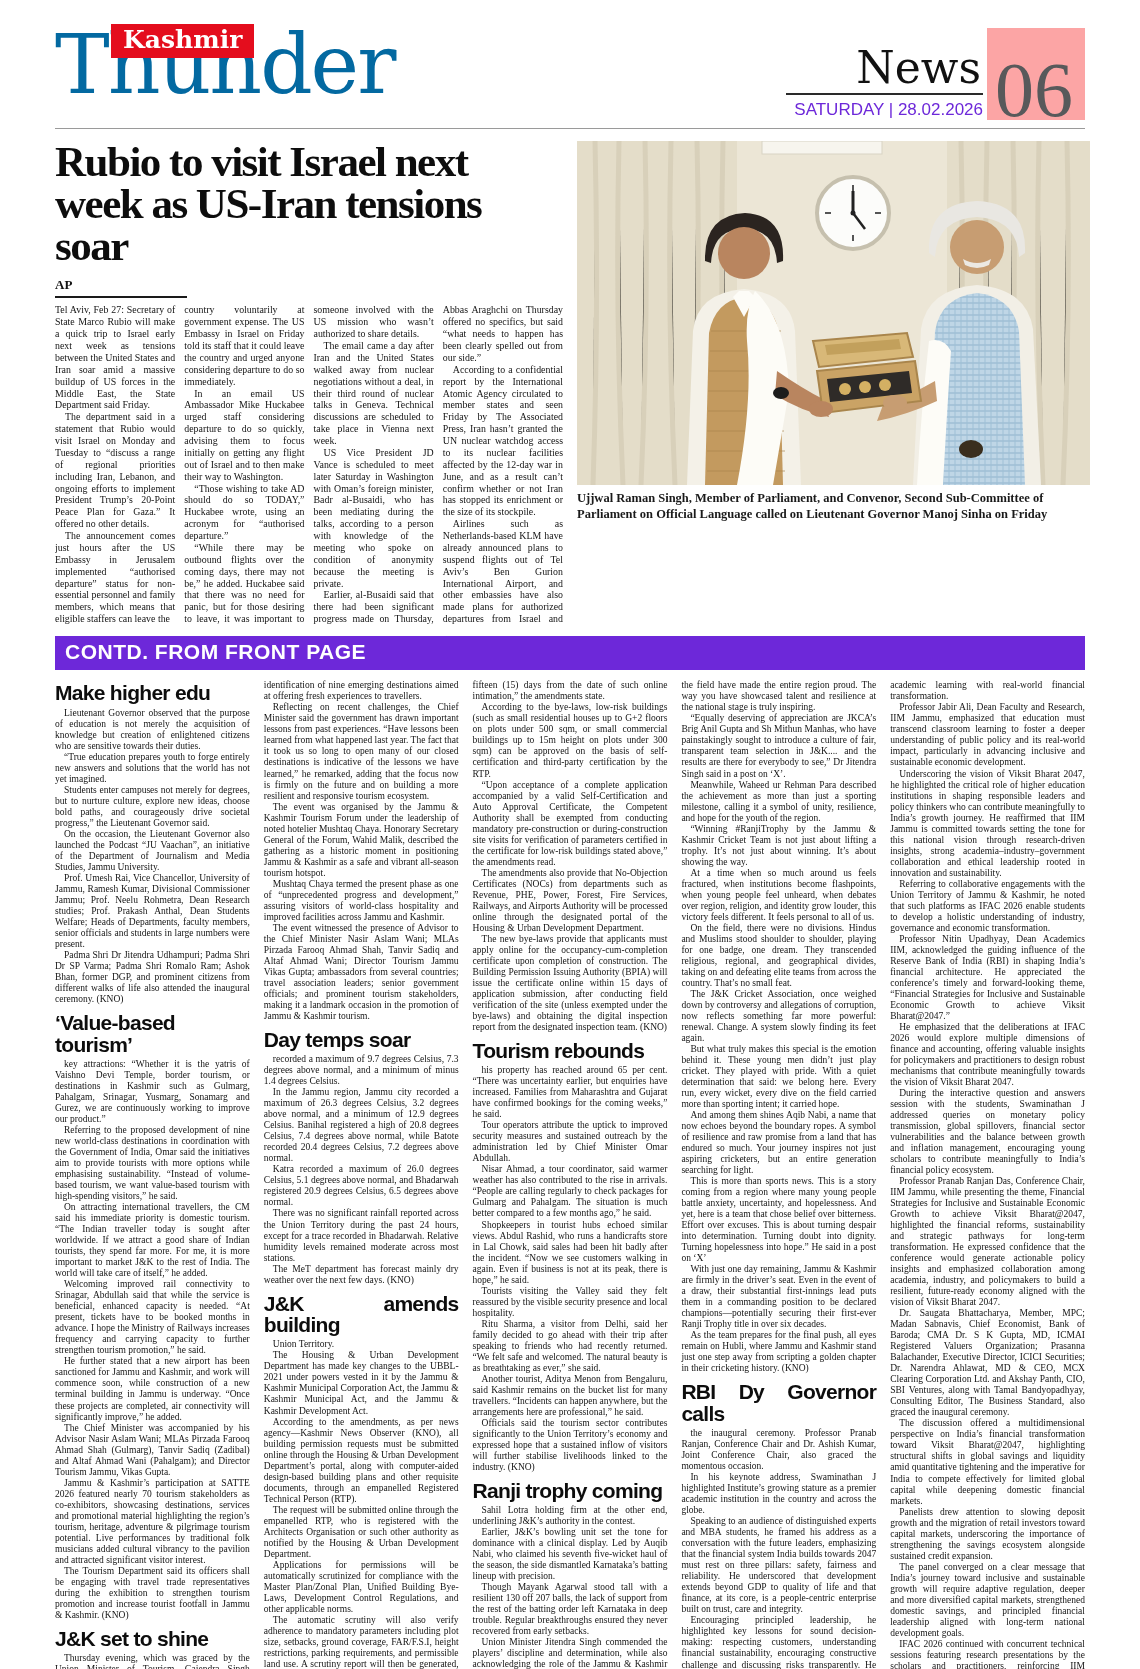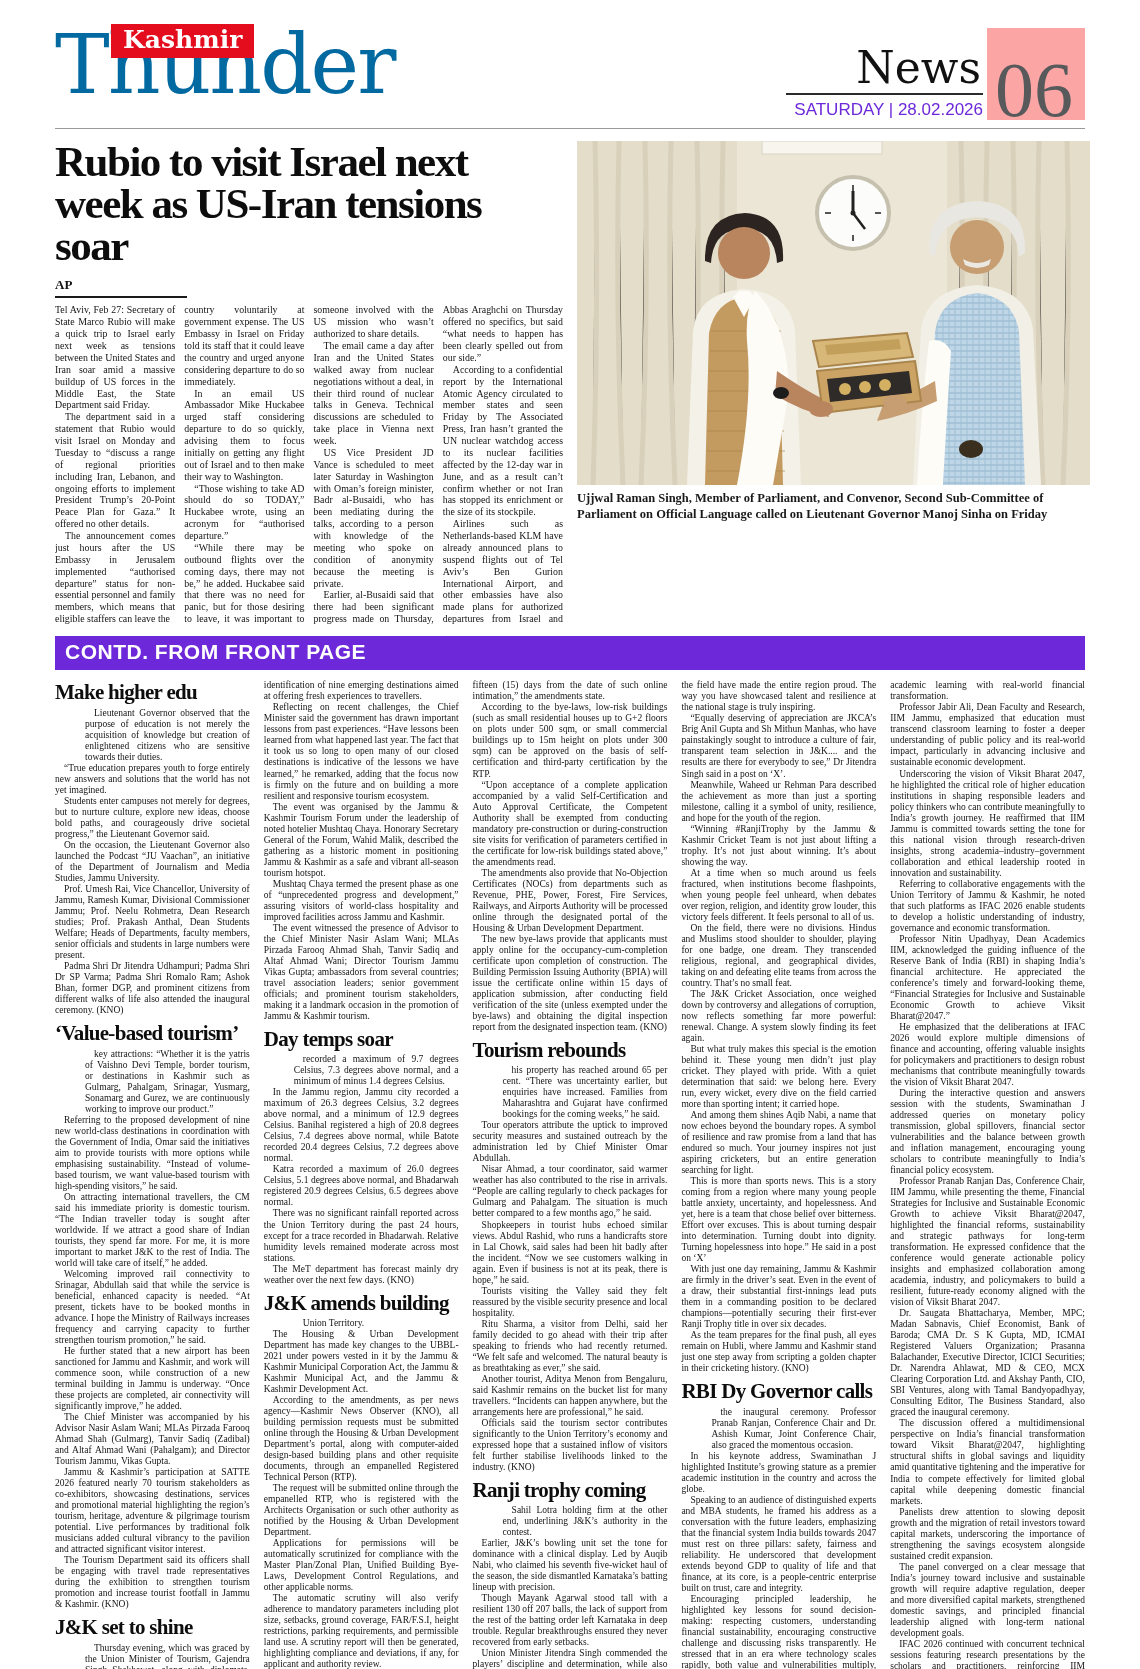--- a/index.html
+++ b/index.html
@@ -56,23 +56,23 @@
   
   .contd-banner {
     margin-top:10px; background:#6d28d9; color:#fff;
     font-family:"Liberation Sans", sans-serif; font-weight:800; font-size:21px;
     letter-spacing:0.5px; padding:4px 10px 6px 10px;
   }
   
   .bottom-cols { display:flex; gap:14px; margin-top:10px; height:1056px; overflow:hidden; }
   .bcol { flex:1 1 0; font-size:9.5px; line-height:1.16; text-align:justify; hyphens:auto; }
   .bcol .para + .para { text-indent:9px; }
-  .bcol .col-heading + .para { text-indent:9px;margin-left:30px; }
+  .bcol .col-heading + .para { text-indent:9px; }
   .col-heading {
-    font-family:Liberation Serif, serif; font-weight:800; font-size:21px;
+    font-family:Liberation Sans, sans-serif; font-weight:800; font-size:21px;
     letter-spacing:-0.7px; line-height:1.02; margin:7px 0 4px 0; color:#0d0d0d;
   }
   .bcol .col-heading:first-child { margin-top:2px; }
 </style>
 </head>
 <body>
 
 <div class="page">
 
   <header class="masthead">
@@ -246,21 +246,21 @@
         <p class="para">The amendments also provide that No-Objection Certificates (NOCs) from departments such as Revenue, PHE, Power, Forest, Fire Services, Railways, and Airports Authority will be processed online through the designated portal of the Housing &amp; Urban Development Department.</p>
         <p class="para">The new bye-laws provide that applicants must apply online for the occupancy-cum-completion certificate upon completion of construction. The Building Permission Issuing Authority (BPIA) will issue the certificate online within 15 days of application submission, after conducting field verification of the site (unless exempted under the bye-laws) and obtaining the digital inspection report from the designated inspection team. (KNO)</p>
         <h3 class="col-heading">Tourism rebounds</h3>
         <p class="para">his property has reached around 65 per cent. “There was uncertainty earlier, but enquiries have increased. Families from Maharashtra and Gujarat have confirmed bookings for the coming weeks,” he said.</p>
         <p class="para">Tour operators attribute the uptick to improved security measures and sustained outreach by the administration led by Chief Minister Omar Abdullah.</p>
         <p class="para">Nisar Ahmad, a tour coordinator, said warmer weather has also contributed to the rise in arrivals. “People are calling regularly to check packages for Gulmarg and Pahalgam. The situation is much better compared to a few months ago,” he said.</p>
         <p class="para">Shopkeepers in tourist hubs echoed similar views. Abdul Rashid, who runs a handicrafts store in Lal Chowk, said sales had been hit badly after the incident. “Now we see customers walking in again. Even if business is not at its peak, there is hope,” he said.</p>
         <p class="para">Tourists visiting the Valley said they felt reassured by the visible security presence and local hospitality.</p>
         <p class="para">Ritu Sharma, a visitor from Delhi, said her family decided to go ahead with their trip after speaking to friends who had recently returned. “We felt safe and welcomed. The natural beauty is as breathtaking as ever,” she said.</p>
         <p class="para">Another tourist, Aditya Menon from Bengaluru, said Kashmir remains on the bucket list for many travellers. “Incidents can happen anywhere, but the arrangements here are professional,” he said.</p>
-        <p class="para">Officials said the tourism sector contributes significantly to the Union Territory’s economy and expressed hope that a sustained inflow of visitors felt further stabilise livelihoods linked to the industry. (KNO)</p>
+        <p class="para">Officials said the tourism sector contributes significantly to the Union Territory’s economy and expressed hope that a sustained inflow of visitors will further stabilise livelihoods linked to the industry. (KNO)</p>
         <h3 class="col-heading">Ranji trophy coming</h3>
         <p class="para">Sahil Lotra holding firm at the other end, underlining J&amp;K’s authority in the contest.</p>
         <p class="para">Earlier, J&amp;K’s bowling unit set the tone for dominance with a clinical display. Led by Auqib Nabi, who claimed his seventh five-wicket haul of the season, the side dismantled Karnataka’s batting lineup with precision.</p>
         <p class="para">Though Mayank Agarwal stood tall with a resilient 130 off 207 balls, the lack of support from the rest of the batting order left Karnataka in deep trouble. Regular breakthroughs ensured they never recovered from early setbacks.</p>
         <p class="para">Union Minister Jitendra Singh commended the players’ discipline and determination, while also acknowledging the role of the Jammu &amp; Kashmir Cricket Association in ensuring transparency in team selection</p>
       </div>
     <div class="bcol">
         <p class="para">the field have made the entire region proud. The way you have showcased talent and resilience at the national stage is truly inspiring.</p>
         <p class="para">“Equally deserving of appreciation are JKCA’s Brig Anil Gupta and Sh Mithun Manhas, who have painstakingly sought to introduce a culture of fair, transparent team selection in J&amp;K.... and the results are there for everybody to see,” Dr Jitendra Singh said in a post on ‘X’.</p>
         <p class="para">Meanwhile, Waheed ur Rehman Para described the achievement as more than just a sporting milestone, calling it a symbol of unity, resilience, and hope for the youth of the region.</p>

